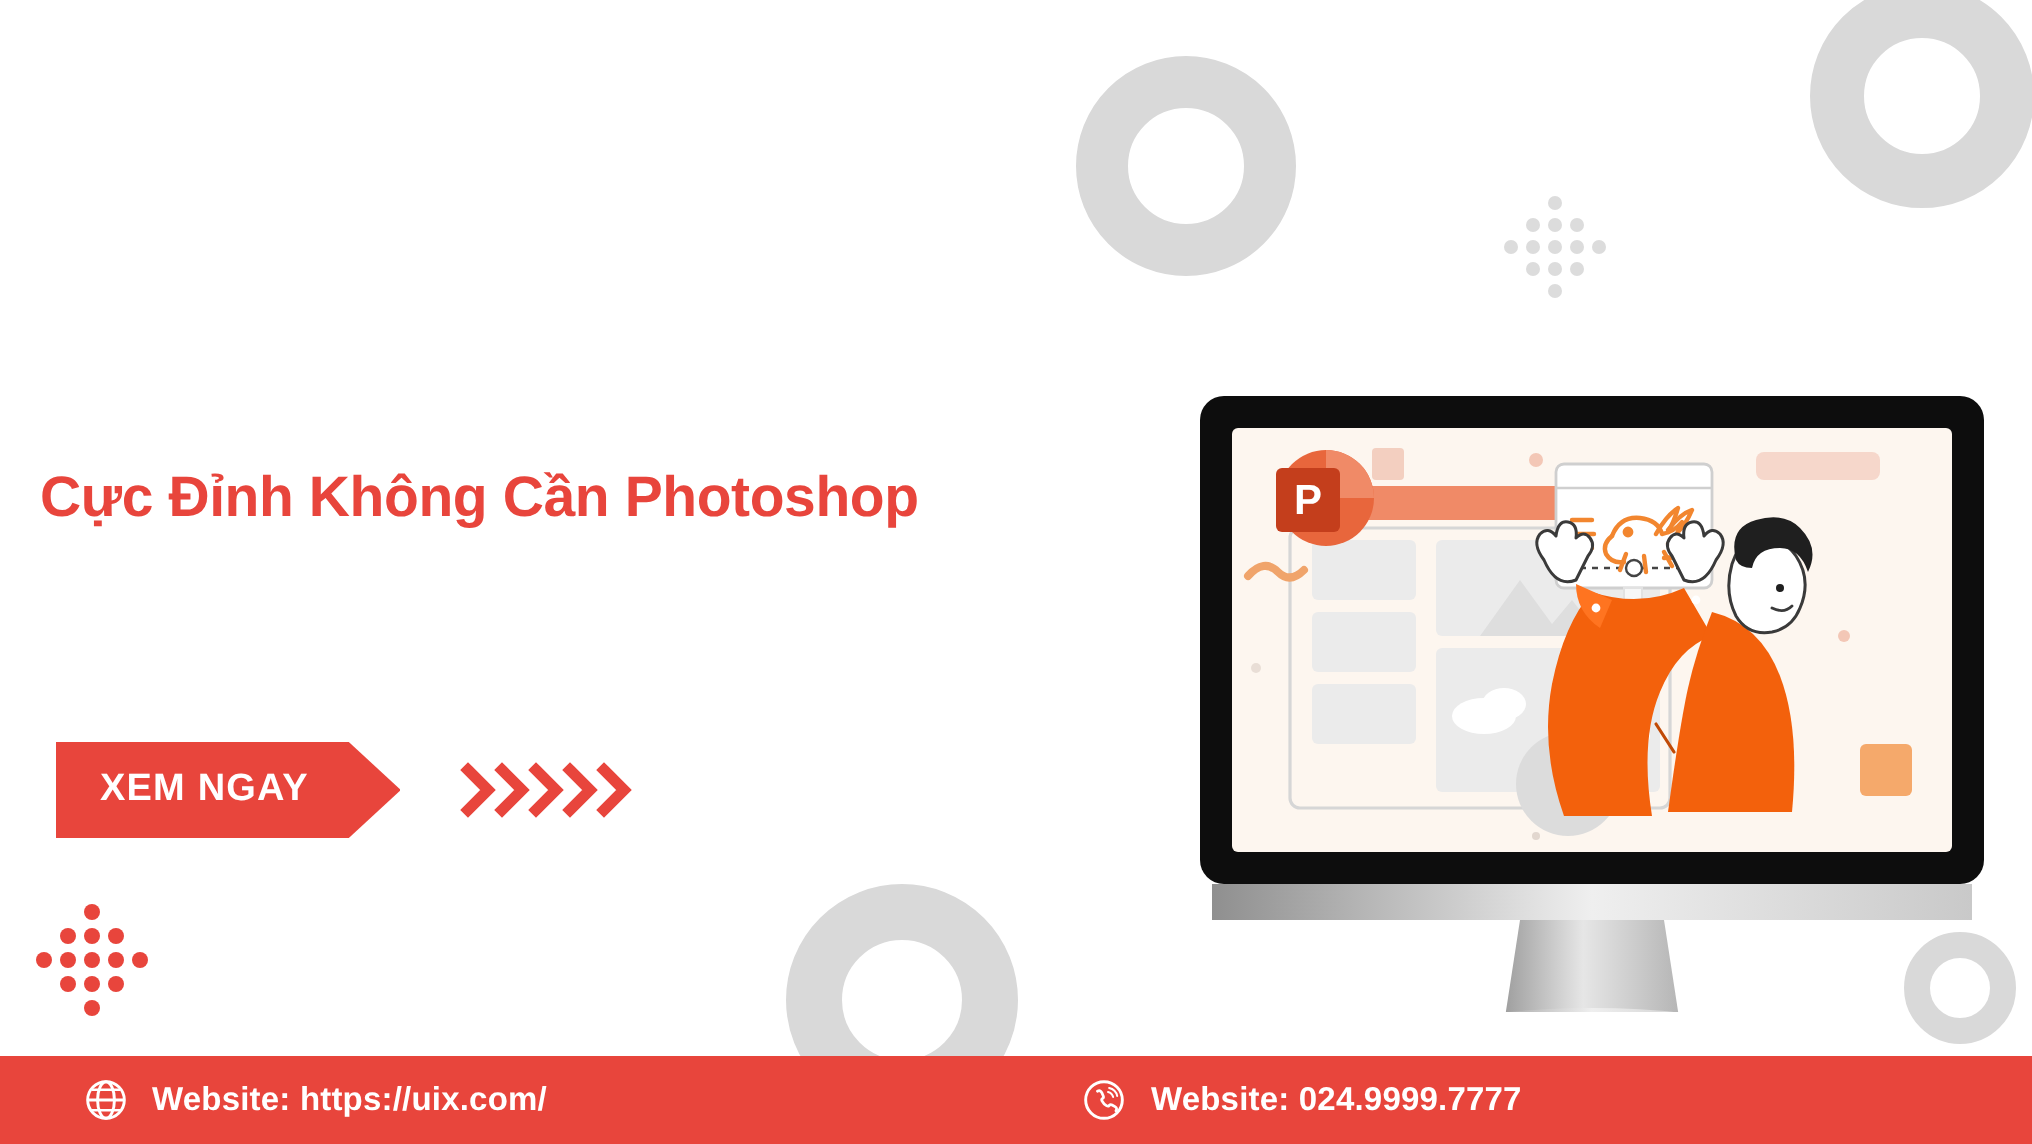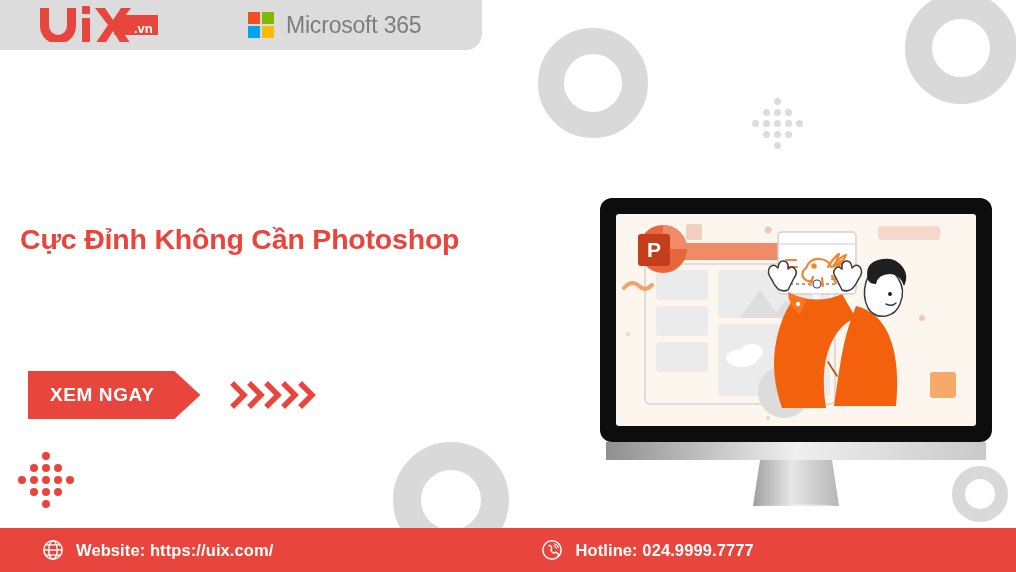--- a/index.html
+++ b/index.html
@@ -87,20 +87,21 @@
   .headline { position:absolute; left:20px; top:222px; width:600px; }
   .headline h1 {
     font-size:28.5px;
     font-weight:bold;
     color:#4a4f55;
     letter-spacing:-0.2px;
     line-height:1.22;
     white-space:nowrap;
   }
   .headline h2 {
+    margin-top:10px;
     font-size:28.5px;
     font-weight:bold;
     color:#e8453c;
     letter-spacing:-0.2px;
     line-height:1.22;
     white-space:nowrap;
   }
 
   
   .cta-row { position:absolute; left:28px; top:371px; display:flex; align-items:center; }
@@ -207,46 +208,20 @@
       <i></i>
       <i></i>
       <i class="off"></i>
     <i class="off"></i>
       <i class="off"></i>
       <i></i>
       <i class="off"></i>
       <i class="off"></i>
   </div>
 
-  <div class="topbar">
-    <div class="logo-uix">
-      <svg width="126" height="36" viewBox="0 0 126 36" aria-hidden="true">
-
-        <path d="M4 2 h9 v18 a9 9 0 0 0 18 0 V2 h9 v18 a18 18 0 0 1 -36 0 Z" fill="#e8453c"></path>
-
-        <rect x="46" y="0" width="8" height="8" rx="1" fill="#e8453c"></rect>
-        <rect x="46" y="12" width="8" height="26" fill="#e8453c"></rect>
-
-        <path d="M59 2 h10 l8 12 8 -12 h10 l-13 17 13 19 h-10 l-8 -13 -8 13 h-10 l13 -19 Z" fill="#e8453c"></path>
-
-        <path d="M86 9 h36 v20 h-44 Z" fill="#e8453c"></path>
-        <text x="98" y="27" font-family="Liberation Sans, sans-serif" font-size="13" font-weight="bold" fill="#ffffff">.vn</text>
-      </svg>
-    </div>
-
-    <div class="ms-block">
-      <div class="ms-squares">
-        <span class="ms-r"></span>
-          <span class="ms-g"></span>
-        <span class="ms-b"></span>
-          <span class="ms-y"></span>
-      </div>
-      <div class="ms-label">Microsoft 365</div>
-    </div>
-  </div>
 
   <div class="headline">
     <h2>Cực Đỉnh Không Cần Photoshop</h2>
   </div>
 
   <div class="cta-row">
     <button class="cta-btn">
       <span>XEM NGAY</span>
     </button>
     <div class="chevrons">
@@ -363,17 +338,17 @@
       </svg>
       <div class="f-text">Website: https://uix.com/</div>
     </div>
 
     <div class="f-item f-hot">
       <svg class="f-icon" viewBox="0 0 24 24" aria-hidden="true">
         <circle cx="12" cy="12" r="10" fill="none" stroke="#ffffff" stroke-width="1.6"></circle>
         <path d="M8.4 7.2 q1.6 -0.8 2.4 0.8 l0.8 1.8 q0.4 0.9 -0.5 1.5 q-0.6 0.4 -0.2 1.2 q0.9 1.8 2.6 2.7 q0.8 0.4 1.3 -0.2 q0.7 -0.8 1.6 -0.3 l1.6 0.9 q1.5 0.9 0.5 2.3" fill="none" stroke="#ffffff" stroke-width="1.5" stroke-linecap="round"></path>
         <path d="M14.2 7.6 q2.2 0.5 2.8 2.8 M14.8 5.4 q3.6 0.7 4.4 4.4" fill="none" stroke="#ffffff" stroke-width="1.1" stroke-linecap="round"></path>
       </svg>
-      <div class="f-text">Hotline: 024.9999.7777</div>
+      <div class="f-text">Website: 024.9999.7777</div>
     </div>
   </div>
 
 </div>
 
 </body></html>

